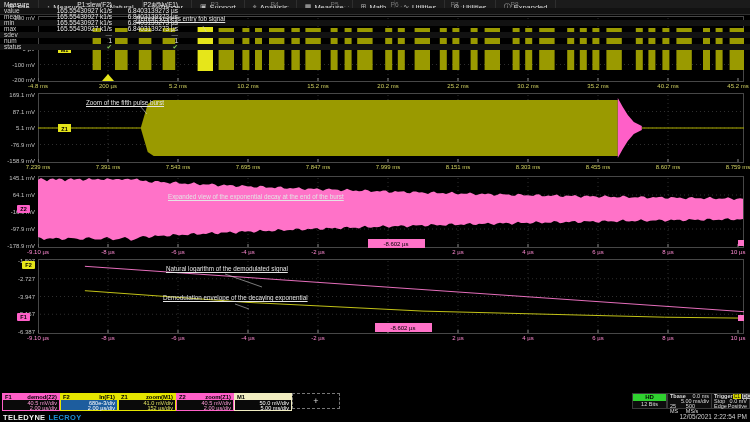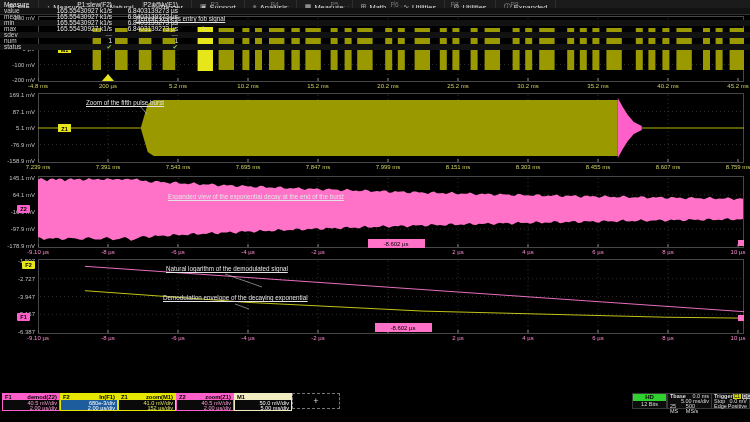--- a/index.html
+++ b/index.html
@@ -440,20 +440,26 @@
         <div class="srow">
           <div>Stop</div>
           <div>0.0 mV</div>
         </div>
         <div class="srow">
           <div>Edge</div>
           <div>Positive</div>
         </div>
       </div>
     </div>
+  <div id="bottom-bar">
+    <div id="brand">
+      <span class="t">TELEDYNE</span><span class="l">LECROY</span>
+    </div>
+    <div id="clock">12/05/2021 2:22:54 PM</div>
+  </div>
 <div class="anno" style="left: 136px; top: 15px;">Remote keyless entry fob signal</div>
     <div class="anno" style="left: 86px; top: 99px;">Zoom of the fifth pulse burst</div>
     <div class="tbadge" style="left: 17px; top: 205px; background: rgb(255, 95, 200);">Z2</div>
     <div class="anno" style="left: 168px; top: 193px;">Expanded view of the exponential decay at the end of the burst</div>
     <div class="tbadge" style="left: 22px; top: 261px; background: rgb(230, 230, 26);">F2</div>
     <div class="tbadge" style="left: 17px; top: 313px; background: rgb(255, 95, 200);">F1</div>
     <div class="anno" style="left: 166px; top: 265px;">Natural logarithm of the demodulated signal</div>
     <div class="anno" style="left: 163px; top: 294px;">Demodulation envelope of the decaying exponential</div>
   </div>
 

